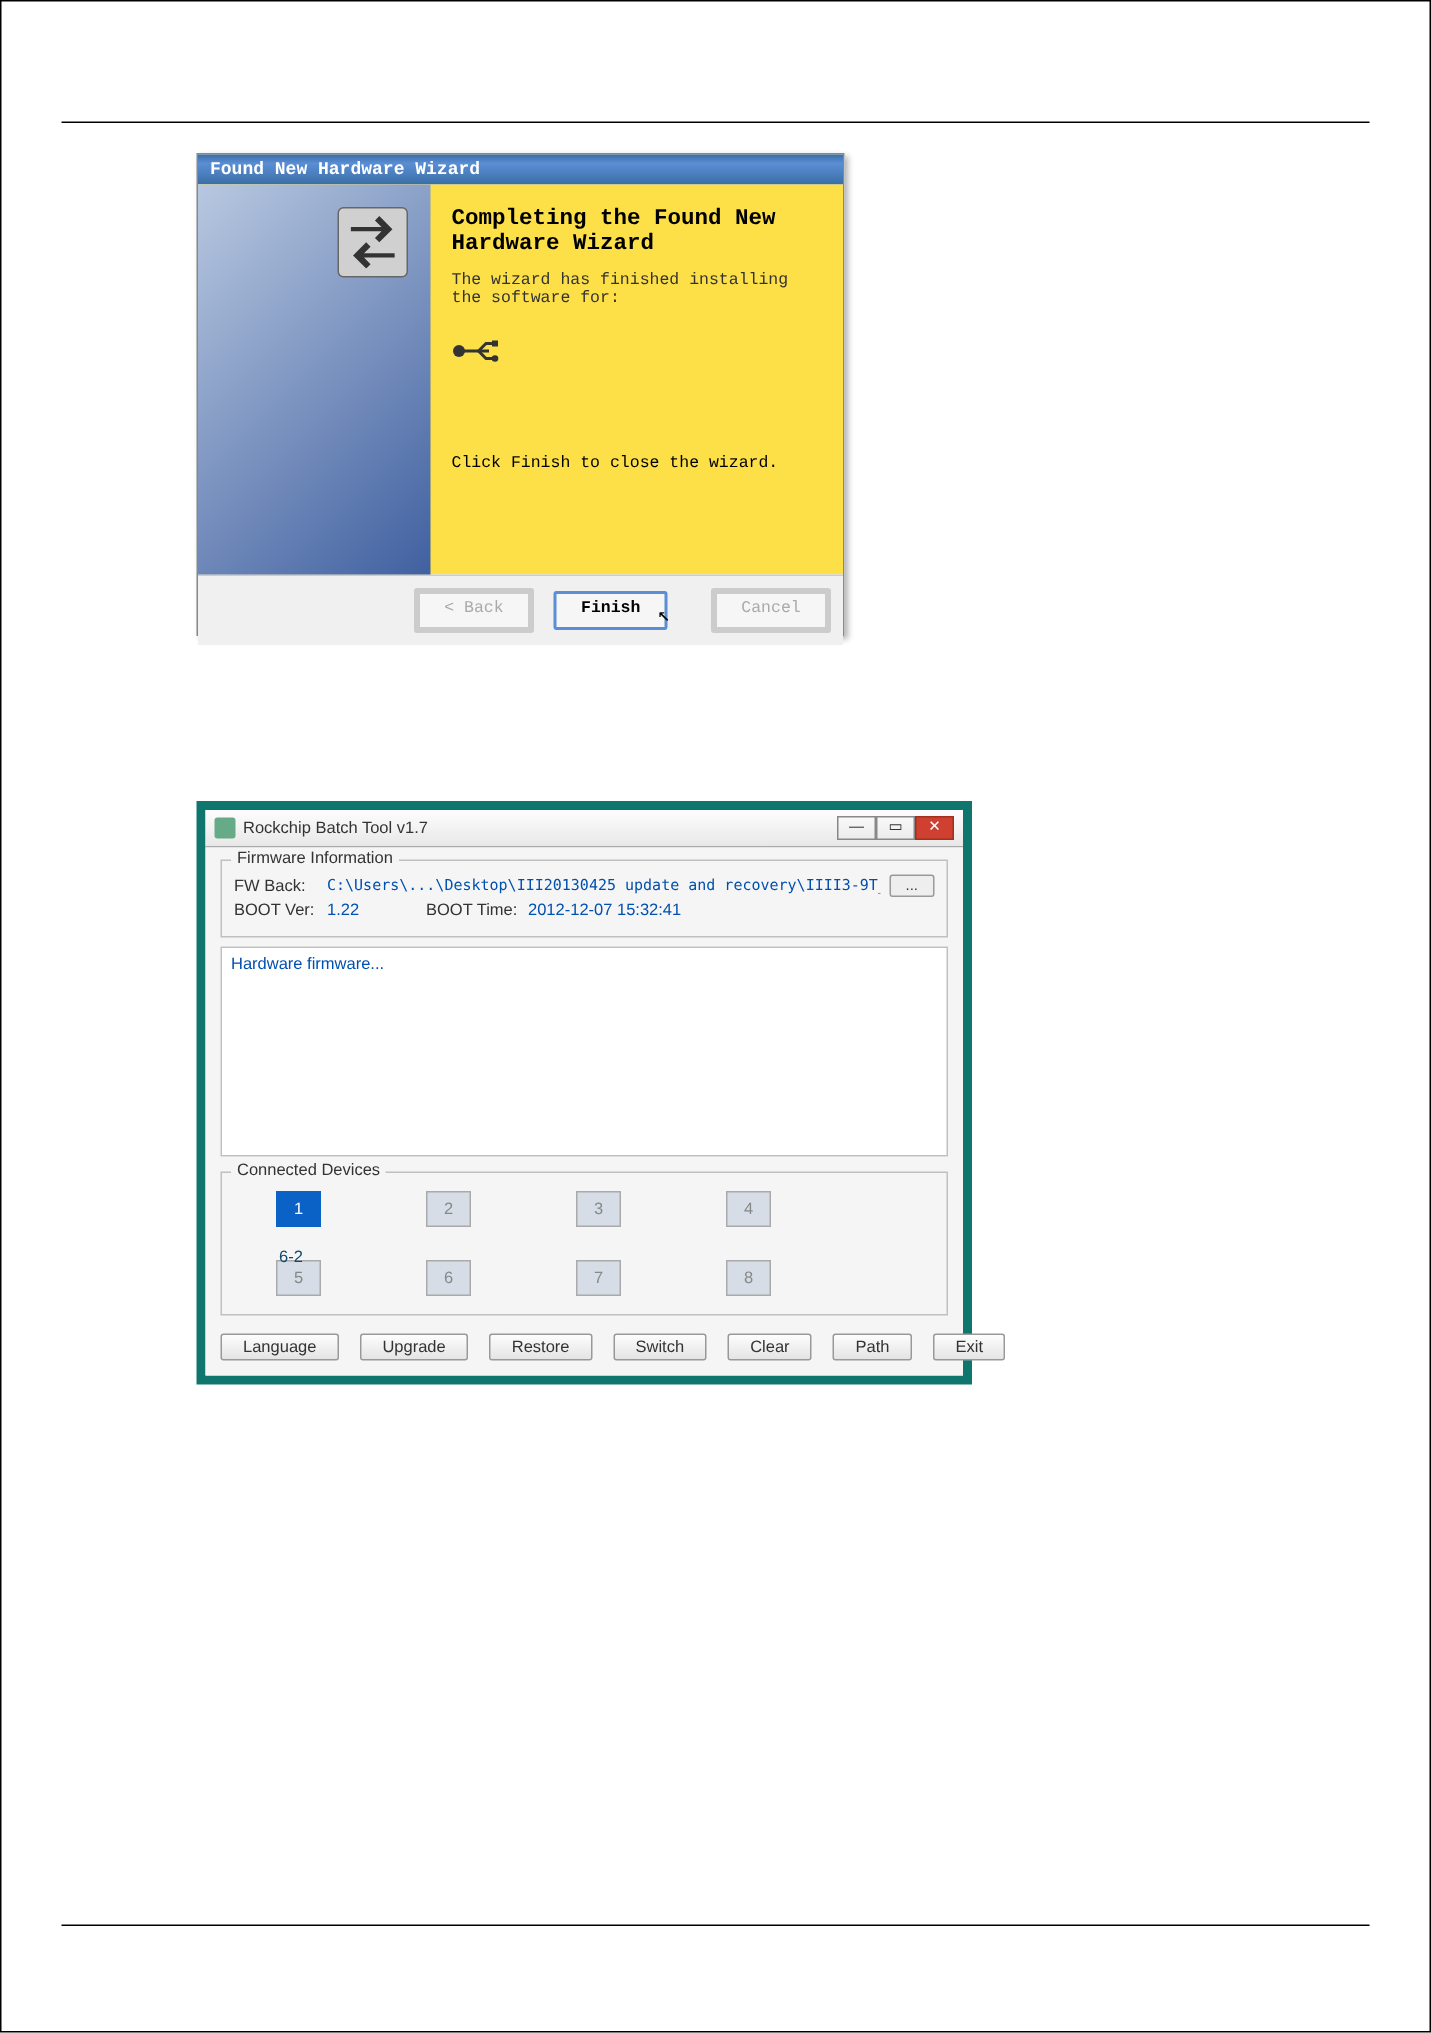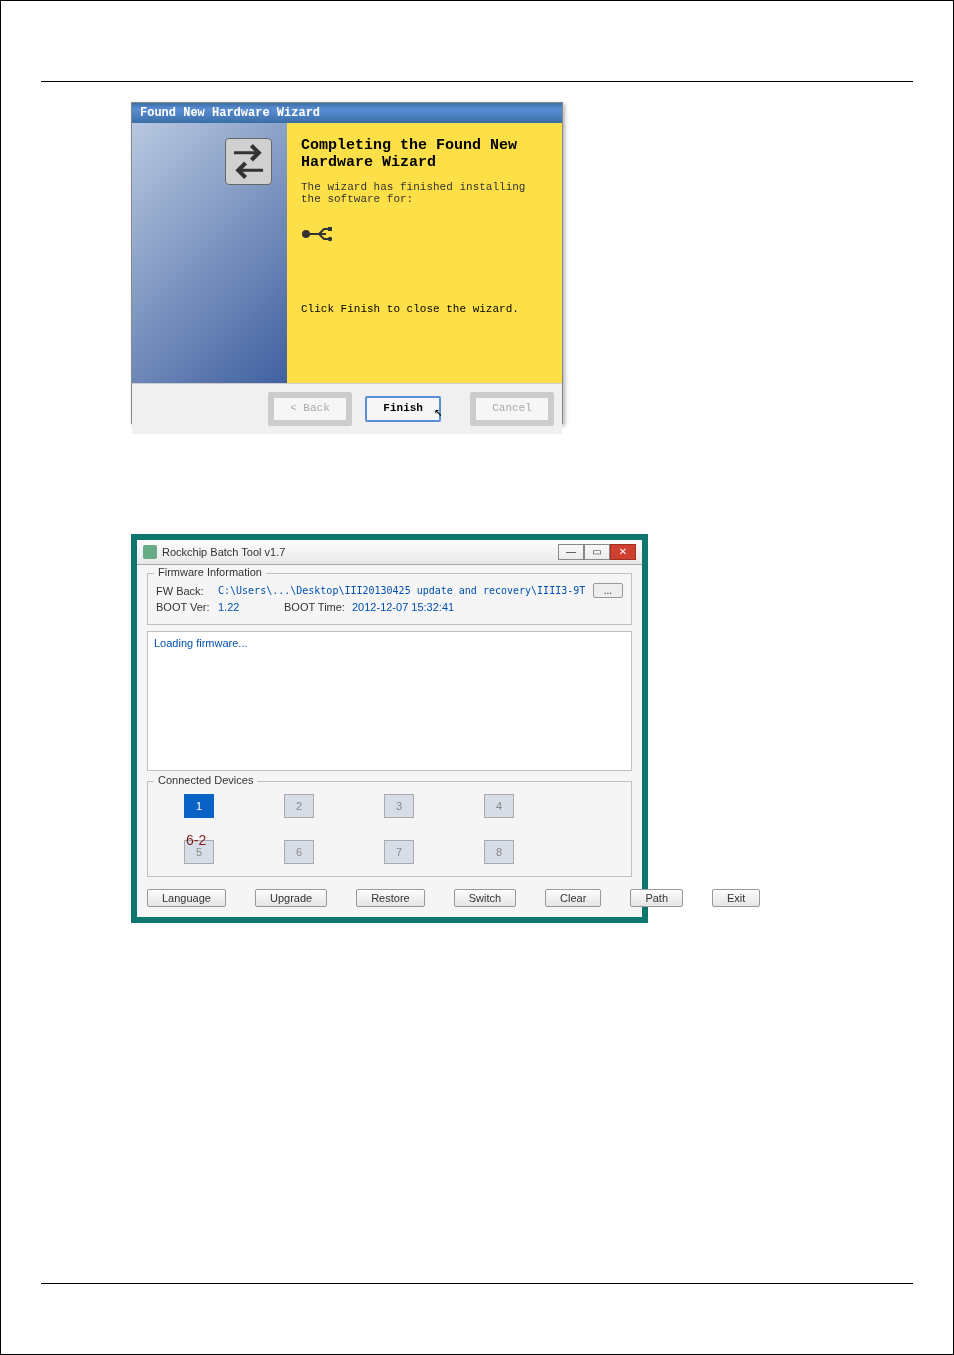--- a/index.html
+++ b/index.html
@@ -13,21 +13,21 @@
 .wizard-body{display:flex;height:260px;background:#fde047}
 .wizard-side{width:155px;background:linear-gradient(135deg,#b8c8e0,#4060a0);position:relative}
 .side-icon{position:absolute;top:15px;right:15px;width:45px;height:45px;background:#d0d0d0;border:1px solid #666;border-radius:4px;display:flex;align-items:center;justify-content:center}
 .side-icon svg{width:35px;height:35px}
 .wizard-main{flex:1;padding:14px 14px 8px 14px}
 .wizard-main h2{margin:0 0 10px 0;font-size:15px;font-weight:bold}
 .wizard-main .desc{font-size:11px;color:#333;margin-bottom:20px}
 .usb-icon{margin:4px 0 0 0}
 .wizard-main .hint{font-size:11px;position:absolute;bottom:68px}
 .wizard-buttons{background:#f0f0f0;padding:8px;text-align:right;border-top:1px solid #ccc}
-.wbtn{display:inline-block;width:72px;height:22px;line-height:20px;font-size:11px;text-align:center;border:6px solid #14b8a6;background:#f6f6f6;margin-left:6px;border-radius:2px;vertical-align:middle}
+.wbtn{display:inline-block;width:72px;height:22px;line-height:20px;font-size:11px;text-align:center;border:4px solid #14b8a6;background:#f6f6f6;margin-left:6px;border-radius:2px;vertical-align:middle}
 .wbtn.disabled{color:#aaa;border-color:#ccc}
 .wbtn.default{border:2px solid #5a8ed5;font-weight:bold}
 .cursor{display:inline-block;position:relative;left:-14px;top:4px;font-size:14px}
 
 
 .rocktool{width:505px;margin:110px 0 0 130px;border:6px solid #0f766e;font-family:Tahoma,sans-serif;font-size:11px;color:#333;position:relative}
 .rt-title{background:linear-gradient(#fdfdfd,#e8e8e8);padding:4px 6px;font-size:11px;border-bottom:1px solid #aaa;display:flex;align-items:center}
 .rt-title .rtic{width:14px;height:14px;background:#6a8;margin-right:5px;border-radius:2px}
 .rt-close{margin-left:auto;display:flex;gap:0}
 .rt-close span{width:24px;height:14px;border:1px solid #888;font-size:10px;text-align:center;line-height:13px}
@@ -39,22 +39,22 @@
 .fwlabel{width:56px;color:#333}
 .fwval{color:#0050b0;min-width:60px}
 .fwpathval{color:#0050b0;font-family:monospace;font-size:10px;flex:1;white-space:nowrap;overflow:hidden}
 .fwbtn{border:1px solid #999;background:#eee;padding:1px 10px;border-radius:2px;margin-left:auto;font-size:10px}
 .log{background:#fff;border:1px solid #c0c0c0;height:130px;padding:4px 6px;font-size:11px;color:#0050b0;line-height:1.4;overflow:hidden}
 .devgroup{border:1px solid #c0c0c0;padding:6px 8px 12px 8px;position:relative;margin-top:10px}
 .devgroup .grouplabel{position:absolute;top:-8px;left:6px;background:#f5f5f5;padding:0 4px}
 .devrow{display:flex;gap:70px;margin:6px 0 0 28px}
 .devslot{width:28px;height:22px;border:1px solid #aaa;background:#d6dde6;color:#888;display:flex;align-items:center;justify-content:center;font-size:11px}
 .devslot.active{background:#0a62c7;color:#fff;border-color:#0a62c7}
-.callout{position:absolute;font-size:14px;color:#7f1d1d}
-.btnrow{display:flex;gap:29px;margin-top:12px}
+.callout{position:absolute;font-size:11px;color:#0c4a6e}
+.btnrow{display:flex;gap:14px;margin-top:12px}
 .tbtn{flex:0 0 auto;border:1px solid #999;background:linear-gradient(#fdfdfd,#e4e4e4);padding:2px 14px;border-radius:2px;font-size:11px}
 </style>
 </head>
 <body>
 
 <div class="page">
   <div class="header"></div>
 
   <div class="wizard">
     <div class="wizard-title">Found New Hardware Wizard</div>
@@ -112,21 +112,21 @@
         </div>
         <div class="fwrow">
           <span class="fwlabel">BOOT Ver:</span>
           <span class="fwval">1.22</span>
           <span class="fwlabel" style="width:62px">BOOT Time:</span>
           <span class="fwval">2012-12-07 15:32:41</span>
         </div>
       </div>
 
       <div class="log">
-        <div>Loading firmware...</div>
+        <div>Hardware firmware...</div>
       </div>
 
       <div class="devgroup">
         <span class="grouplabel">Connected Devices</span>
         <div class="devrow">
           <span class="devslot active">1</span>
           <span class="devslot">2</span>
           <span class="devslot">3</span>
           <span class="devslot">4</span>
         </div>

